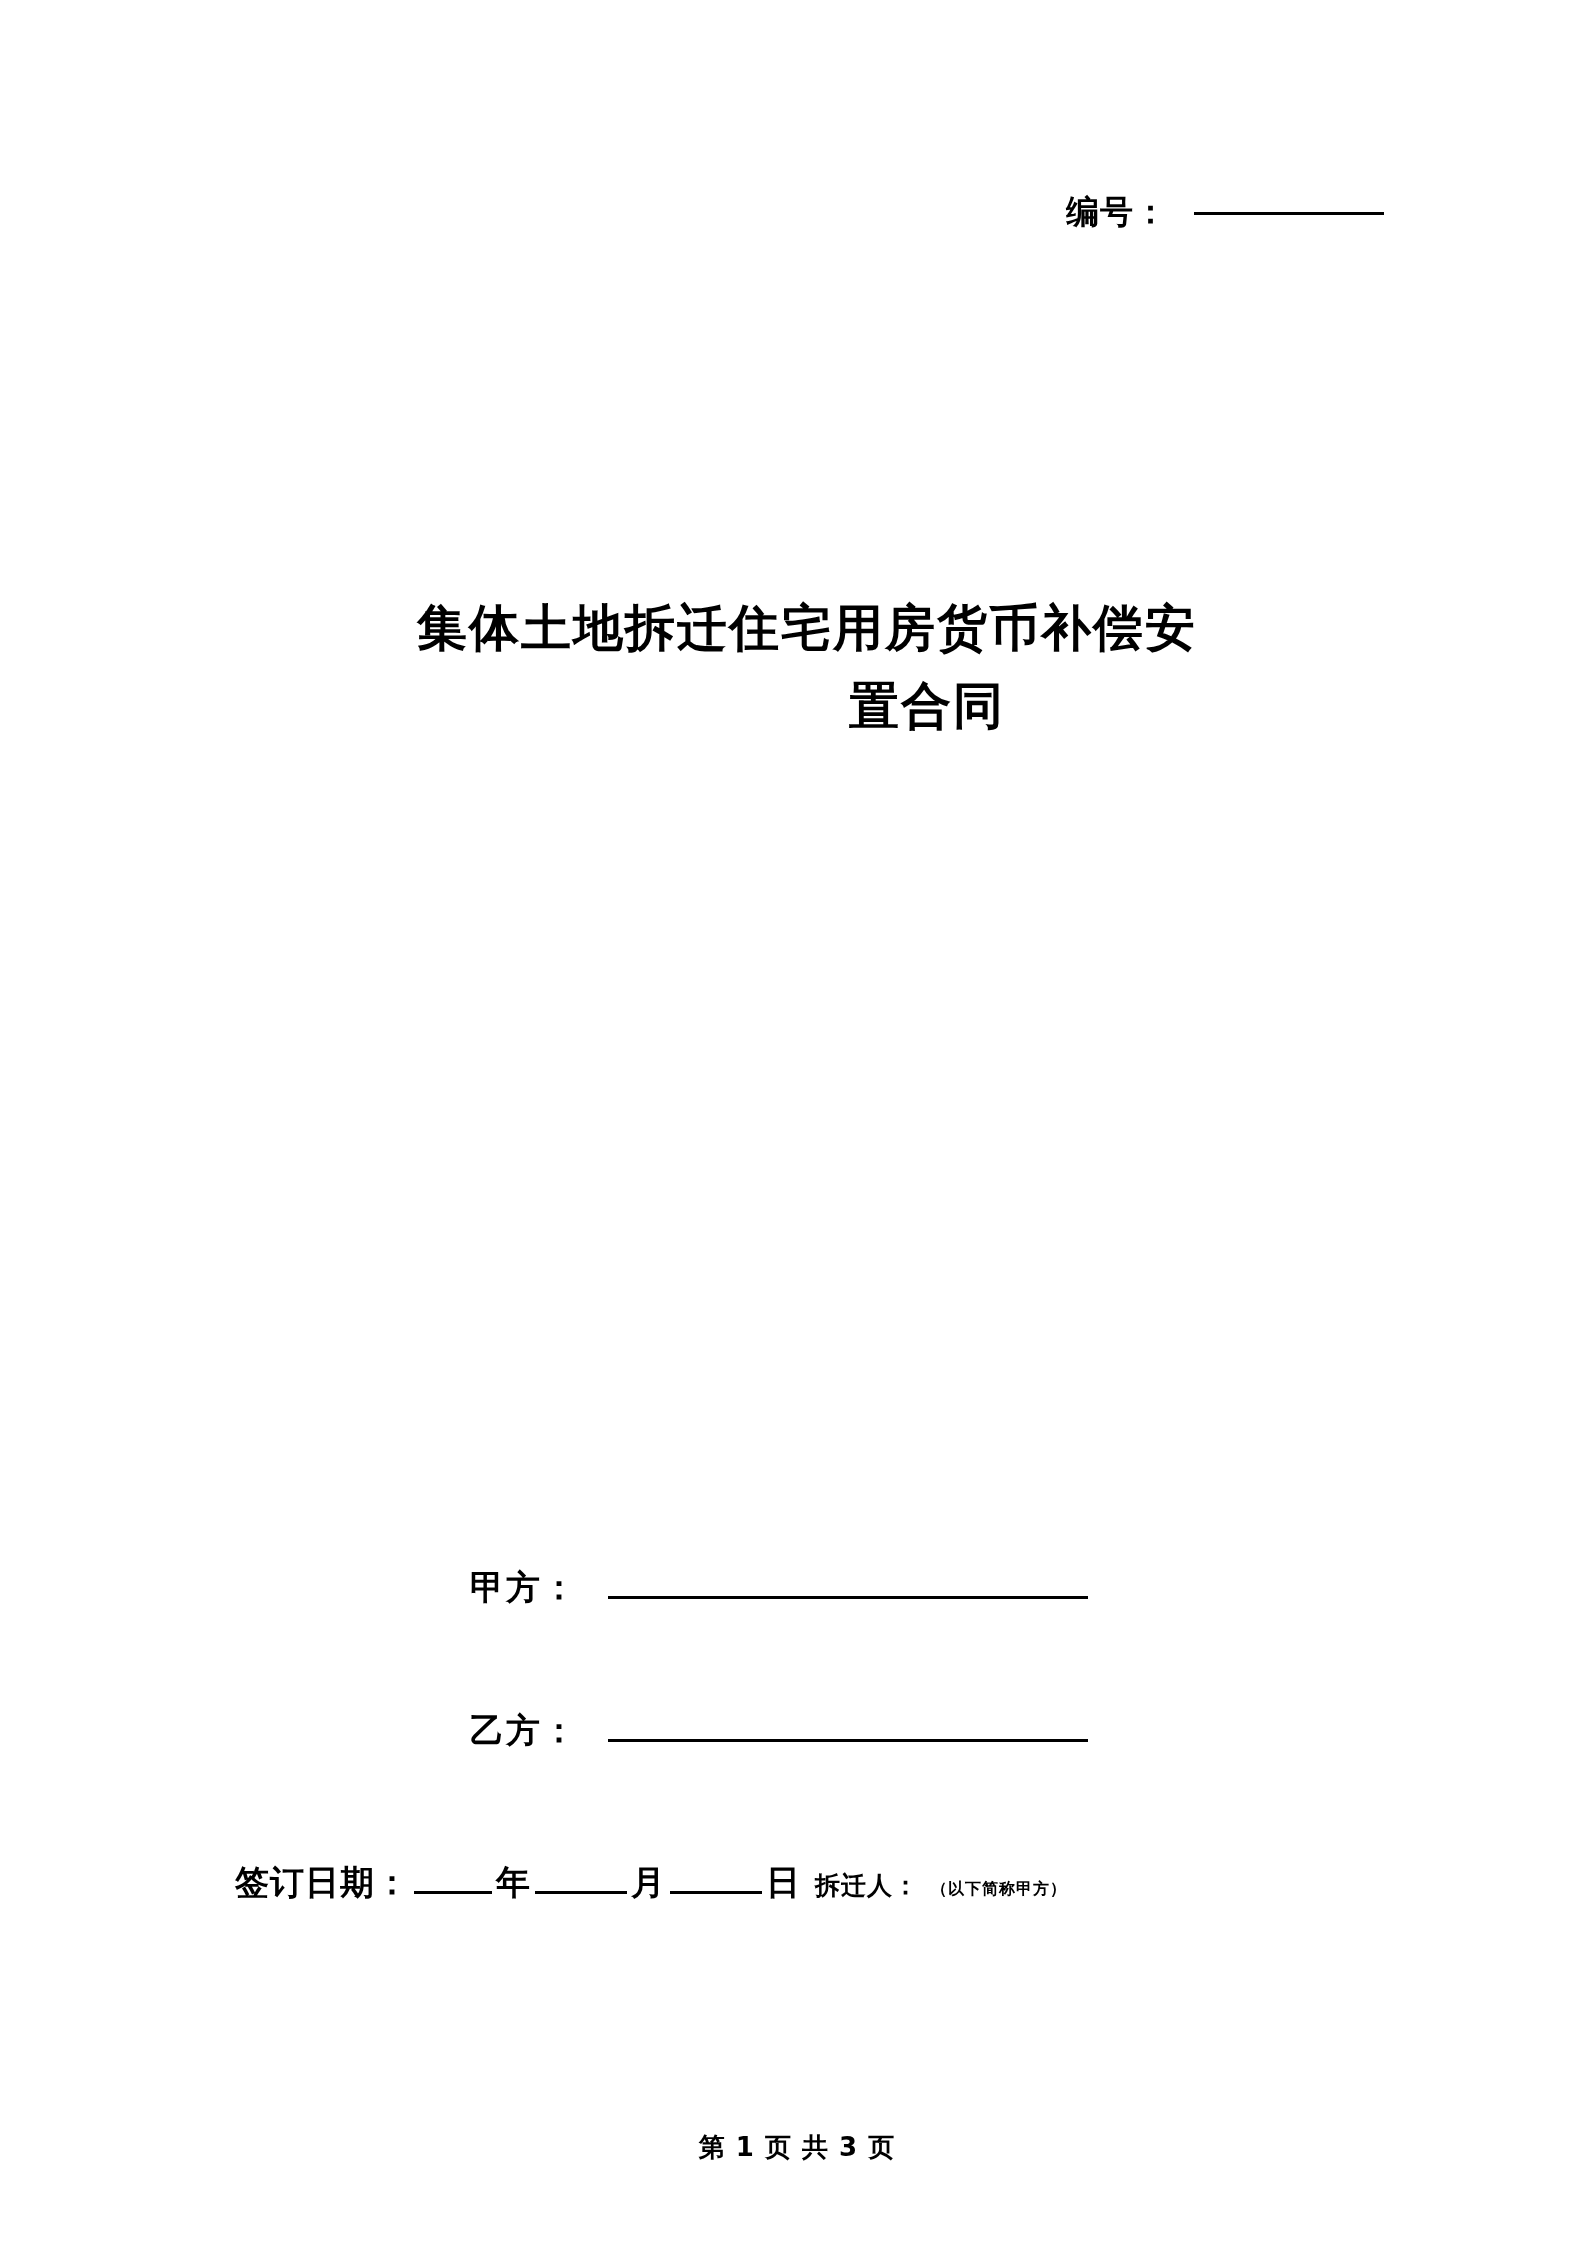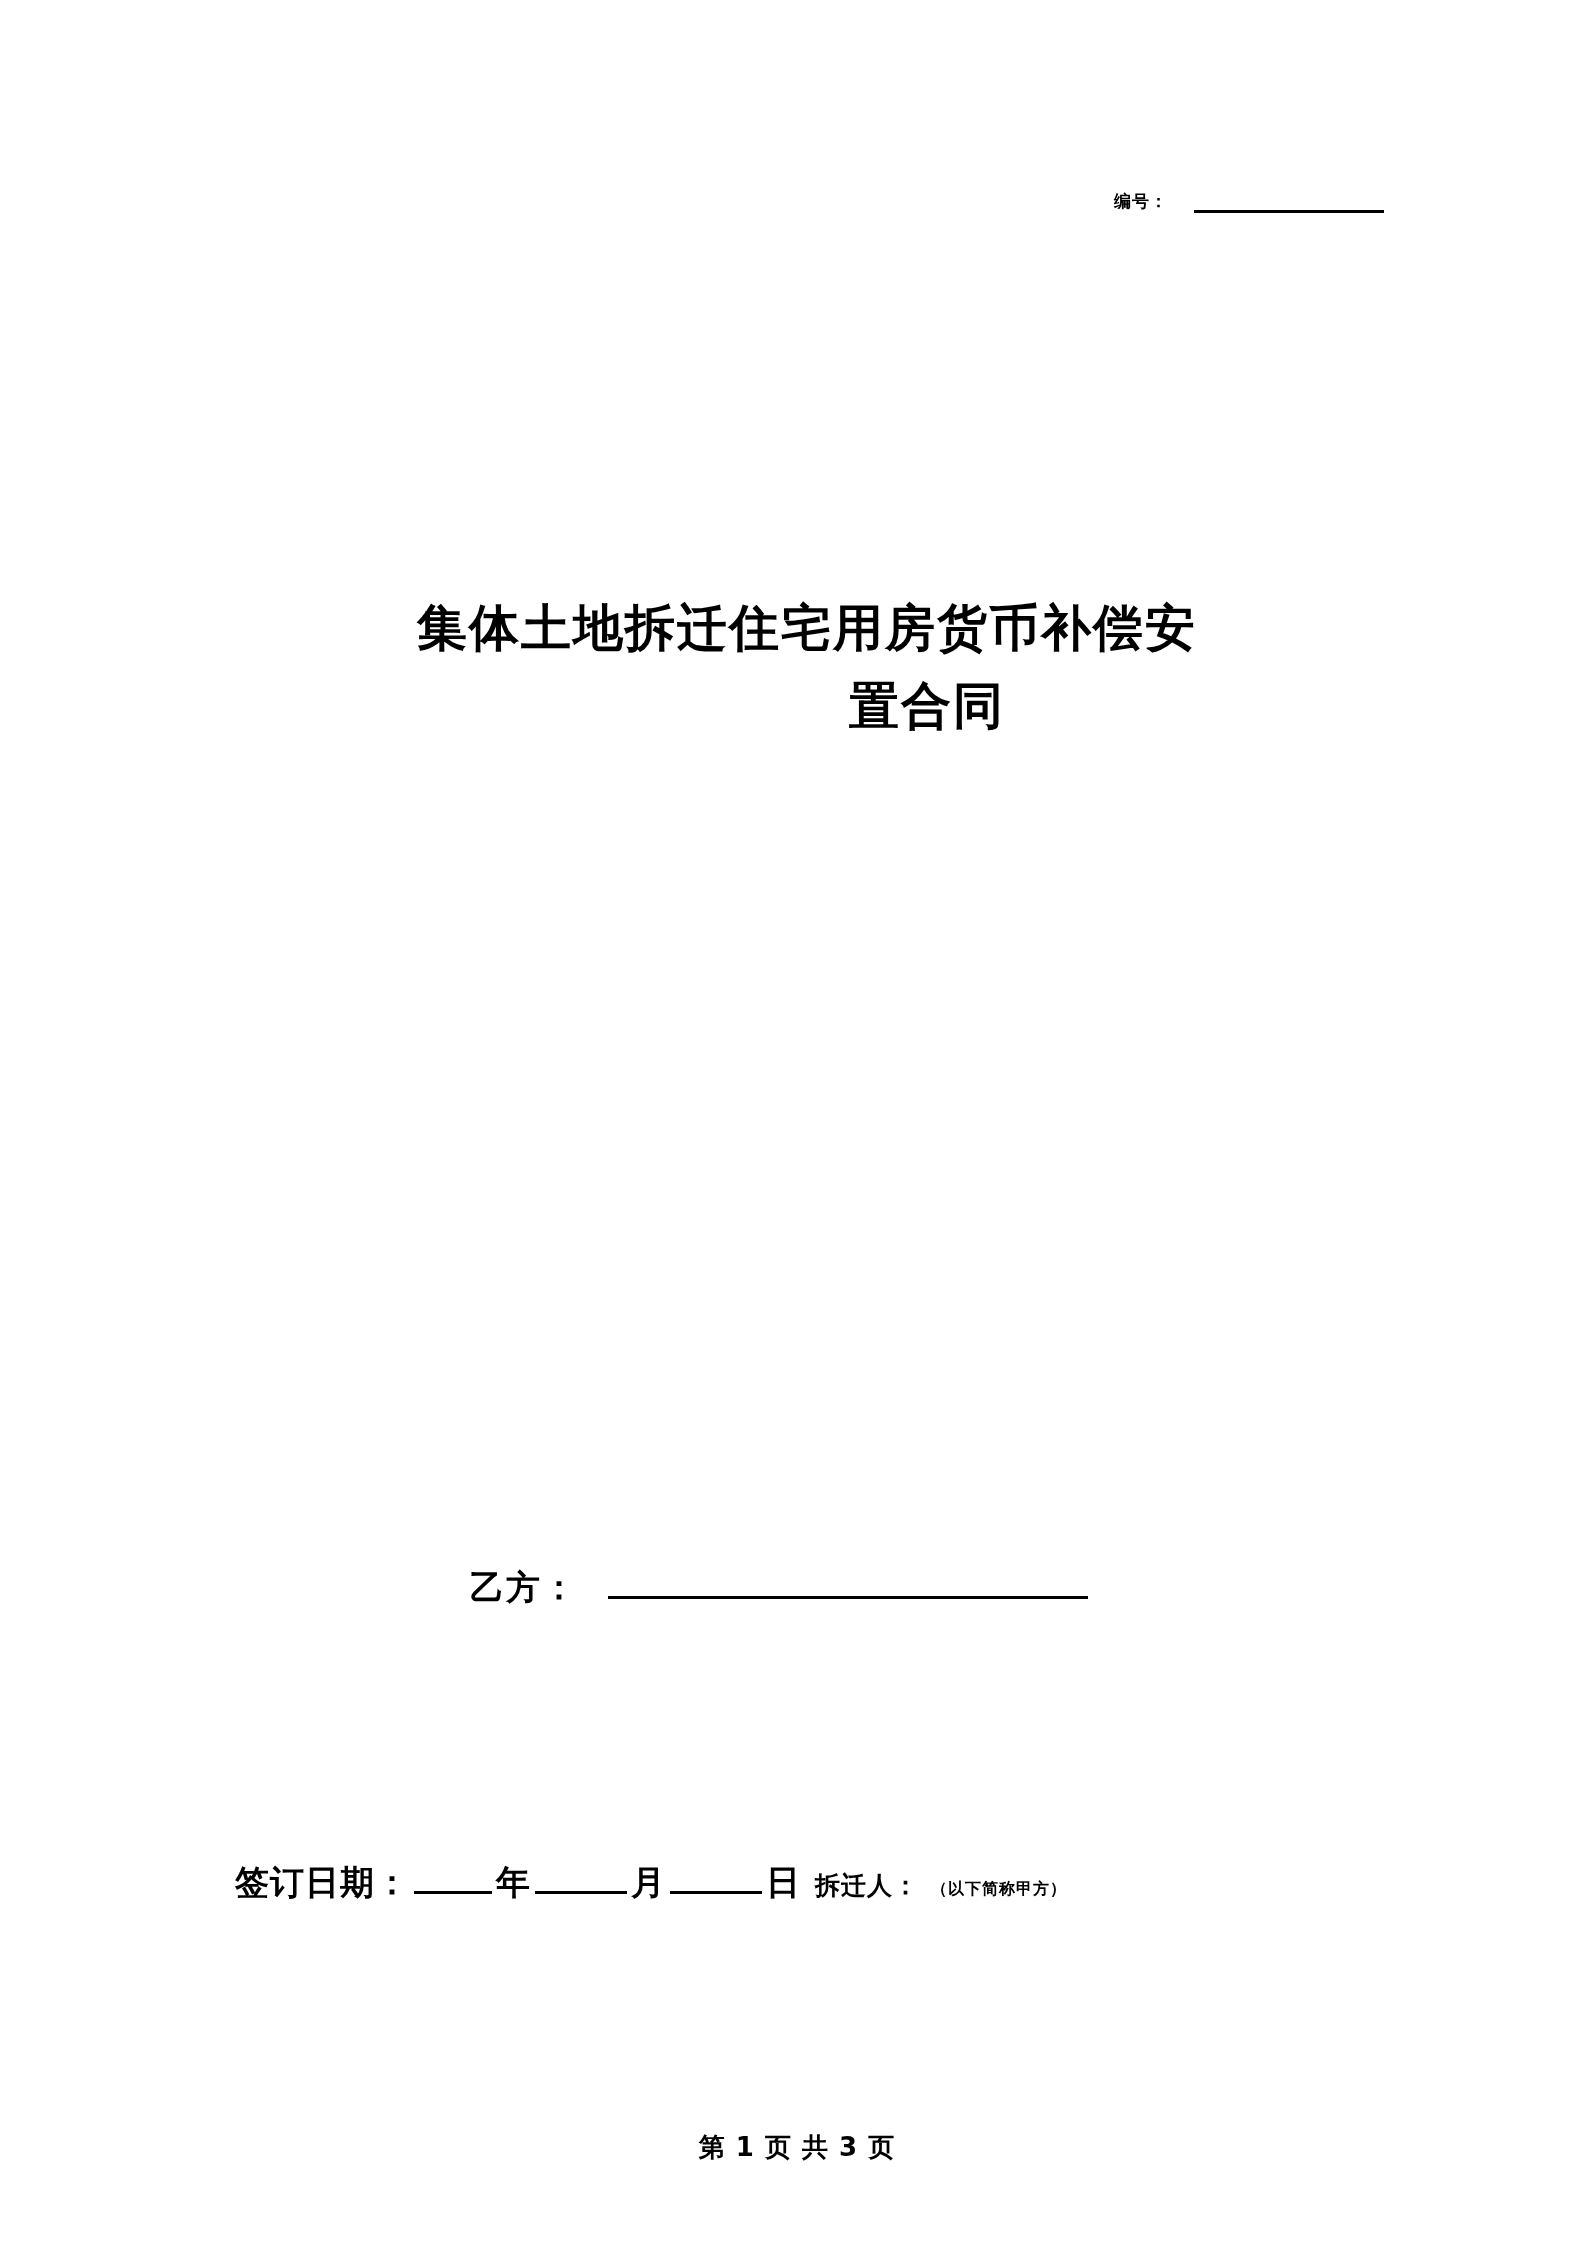--- a/index.html
+++ b/index.html
@@ -19,22 +19,22 @@
     box-sizing: border-box;
     overflow: hidden;
   }
 
   
   .doc-number {
     position: absolute;
     top: 190px;
     right: 210px;
     display: flex;
-    align-items: flex-end;
-    font-size: 17px;
+    align-items: center;
+    font-size: 33px;
     font-weight: 700;
     letter-spacing: 1px;
   }
   .doc-number .label {
     white-space: nowrap;
   }
   .doc-number .blank {
     display: inline-block;
     width: 190px;
     margin-left: 26px;
@@ -142,20 +142,24 @@
     <span class="blank"></span>
   </div>
 
   <div class="title-block">
     <div class="title-line-1">集体土地拆迁住宅用房货币补偿安</div>
     <div class="title-line-2">置合同</div>
   </div>
 
   <div class="party-block">
     <div class="party-row">
+      <span class="plabel">甲方：</span>
+      <span class="pblank"></span>
+    </div>
+    <div class="party-row">
       <span class="plabel">乙方：</span>
       <span class="pblank"></span>
     </div>
   </div>
 
   <div class="sign-row">
     <span>签订日期：</span>
     <span class="sblank narrow"></span>
     <span>年</span>
     <span class="sblank"></span>

